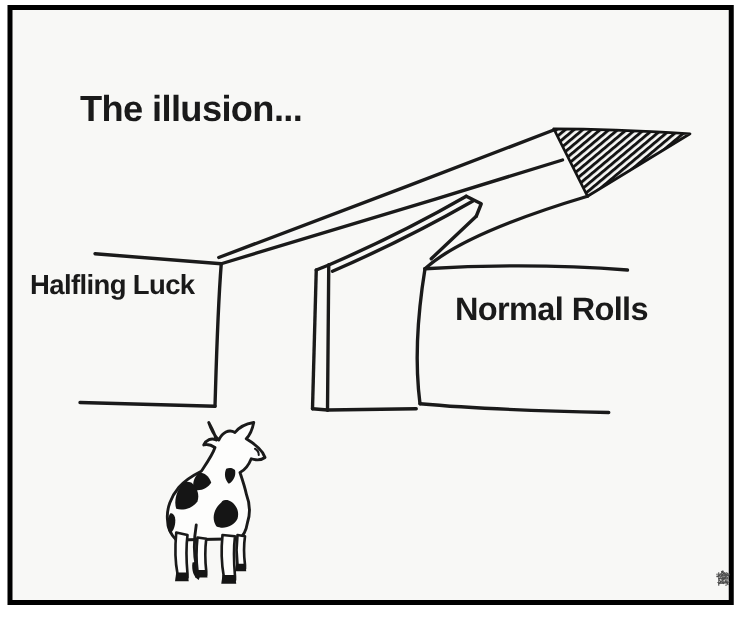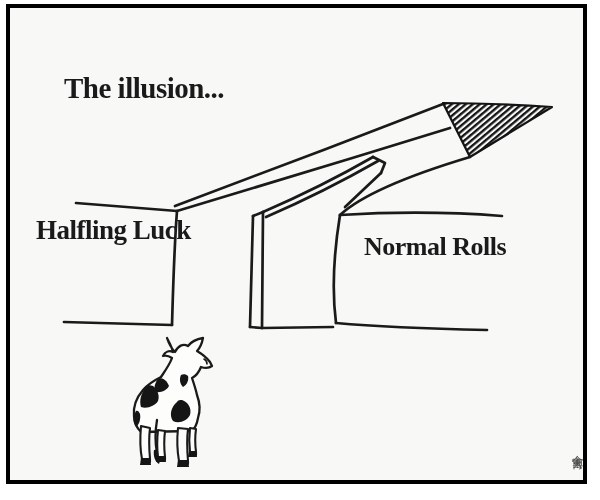--- a/index.html
+++ b/index.html
@@ -5,36 +5,36 @@
   :root{
     --page-bg:#ffffff;
     --panel-bg:#f8f8f6;
     --ink:#1a1a1a;
     --frame:#000000;
   }
   html,body{margin:0;padding:0;background:var(--page-bg);}
   .canvas{
     position:relative;width:600px;height:500px;
     background:var(--page-bg);overflow:hidden;
-    font-family:Liberation Serif, serif;
+    font-family:Liberation Sans, sans-serif;
   }
   .frame{
     position:absolute;left:6px;top:4px;width:581px;height:480px;
     border:4px solid var(--frame);
     background:var(--panel-bg);
     box-sizing:border-box;
   }
   .drawing{position:absolute;left:0;top:0;width:600px;height:500px;}
   .caption{
     position:absolute;color:var(--ink);font-weight:700;white-space:nowrap;
     letter-spacing:-0.5px;line-height:1;
   }
   .cap-illusion{left:64px;top:74px;font-size:29px;}
   .cap-failing{left:432px;top:50px;font-size:31px;}
-  .cap-halfling{left:24px;top:217px;font-size:27px;margin-left:12px;}
+  .cap-halfling{left:24px;top:217px;font-size:22px;}
   .cap-normal{left:364px;top:234px;font-size:26px;}
   .cap-choice{left:283px;top:396px;font-size:29px;}
   .watermark{
     position:absolute;left:571px;top:446px;font-size:11.5px;font-weight:400;
     color:#4a4a4a;writing-mode:vertical-rl;letter-spacing:1px;line-height:1;
   }
 </style>
 </head>
 <body>
 

